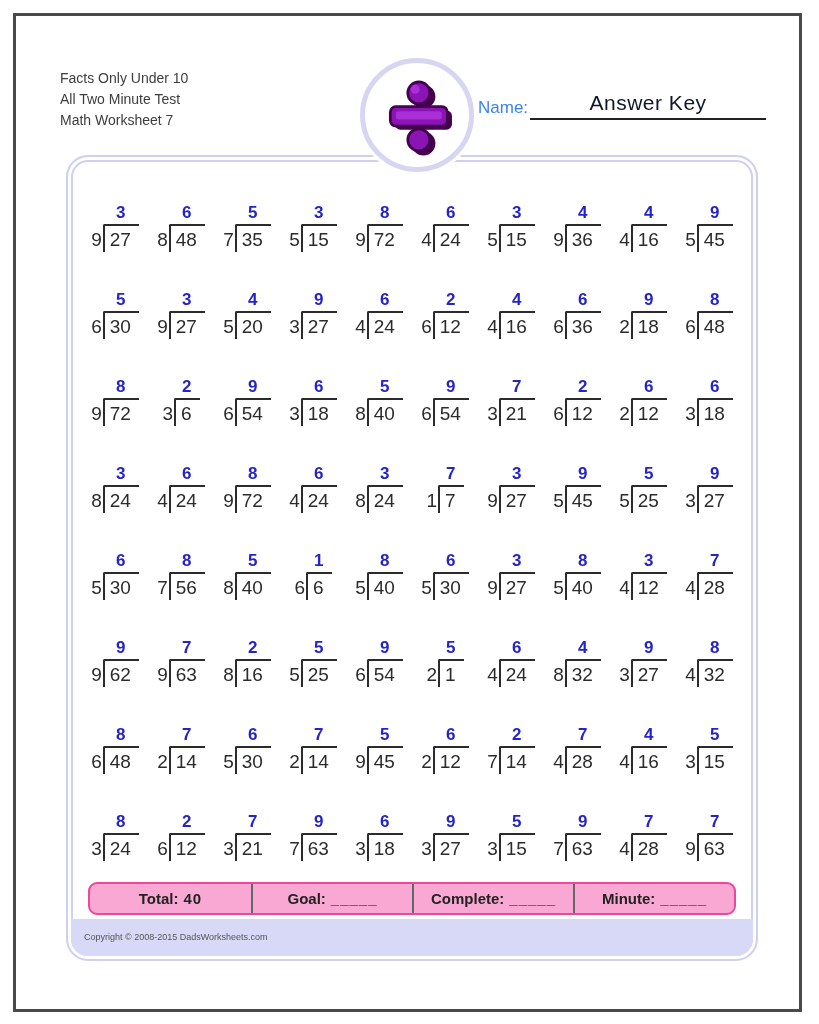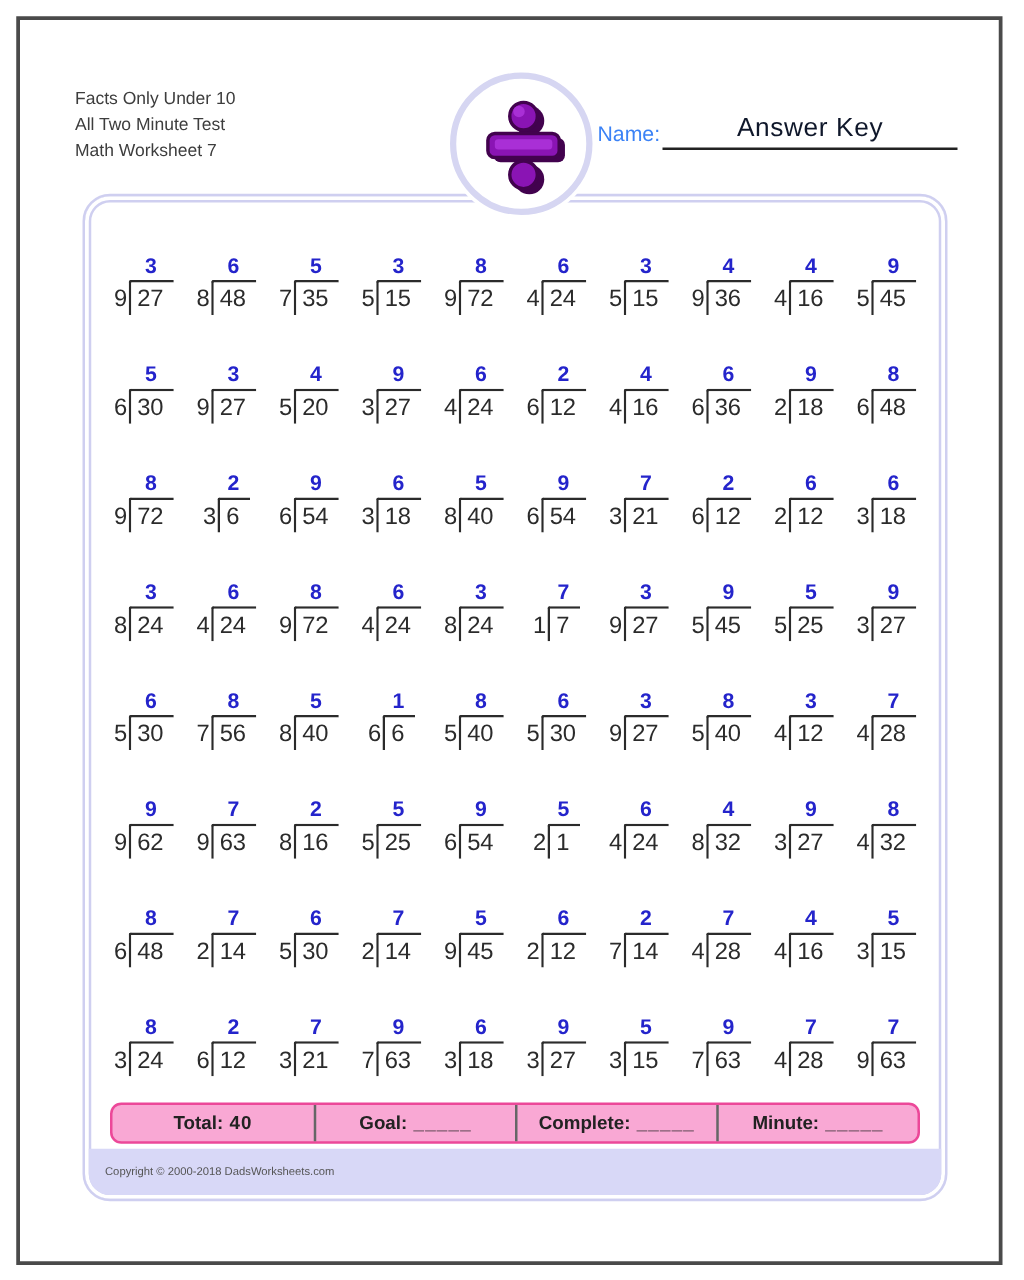--- a/index.html
+++ b/index.html
@@ -551,18 +551,18 @@
           <span class="stat-value">_____</span>
         </div>
         <div class="stat-cell">
           <span class="stat-label">Minute:</span>
           <span class="stat-value">_____</span>
         </div>
       </div>
 
     <div class="footer-band">
       <div class="copyright">
-        <div>Copyright © 2000-2018 DadsWorksheets.com</div>
+        <div>Copyright © 2008-2015 DadsWorksheets.com</div>
       </div>
     </div>
 
   </div>
 </div>
 
 </body></html>

